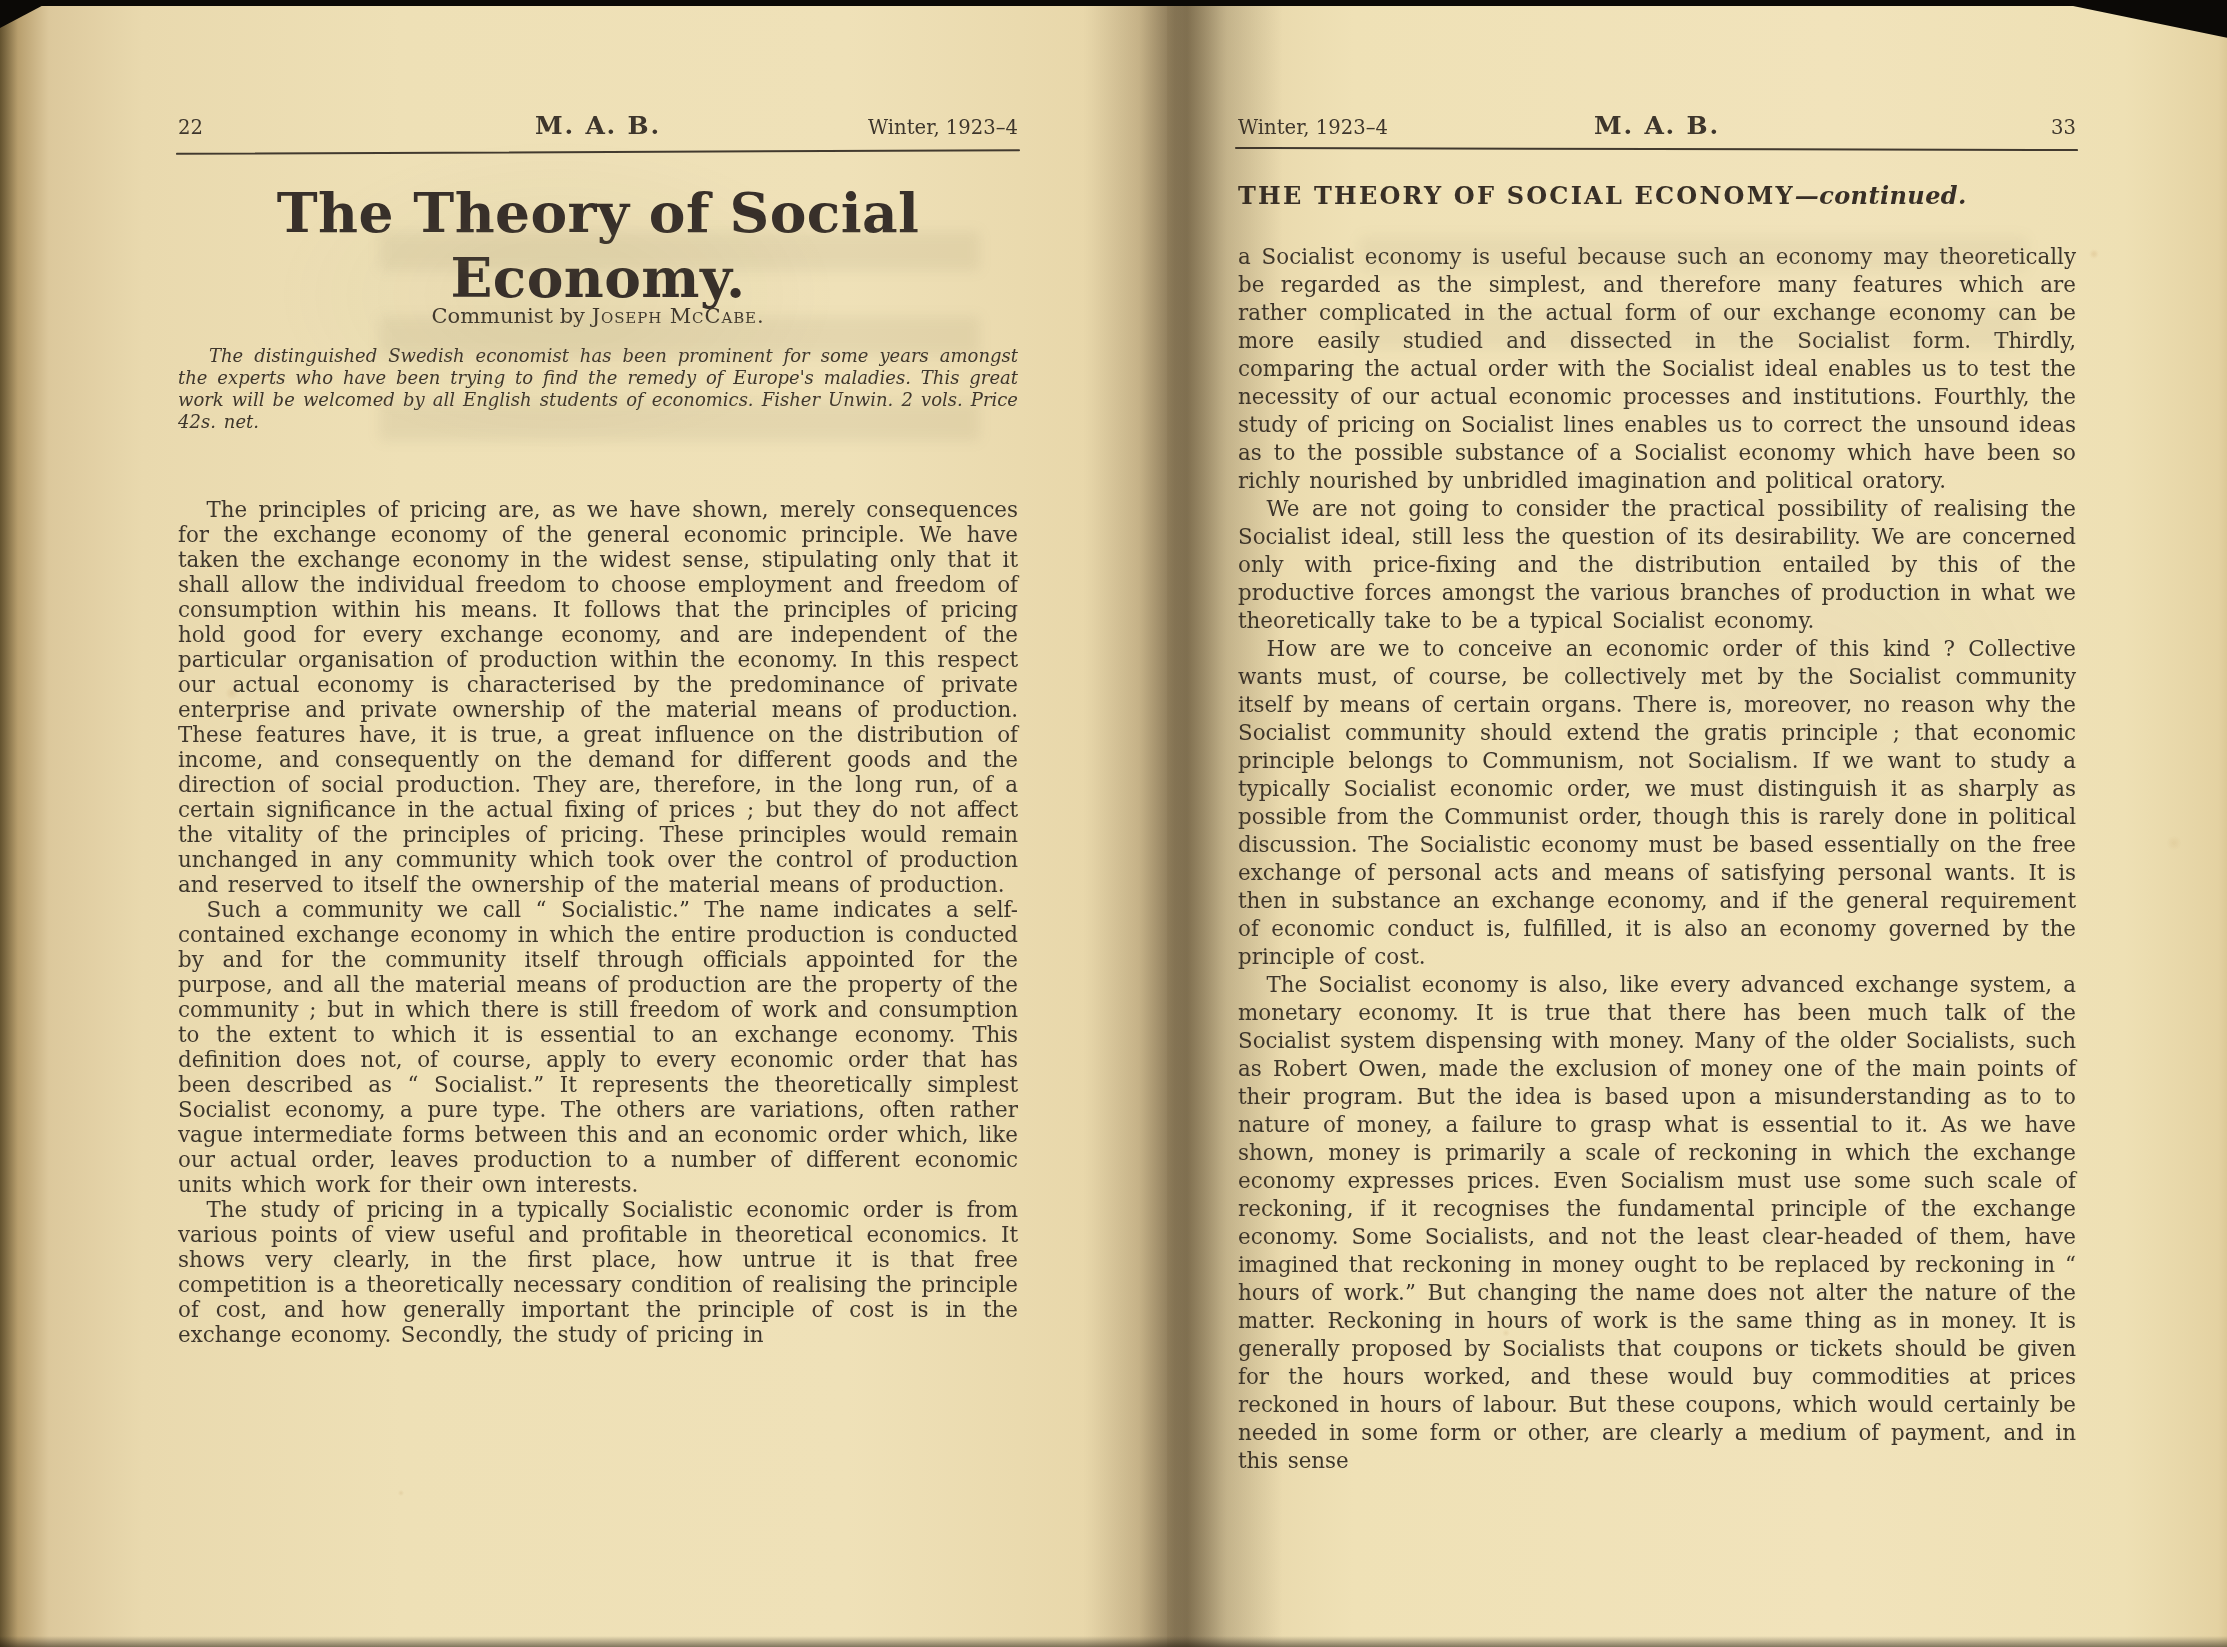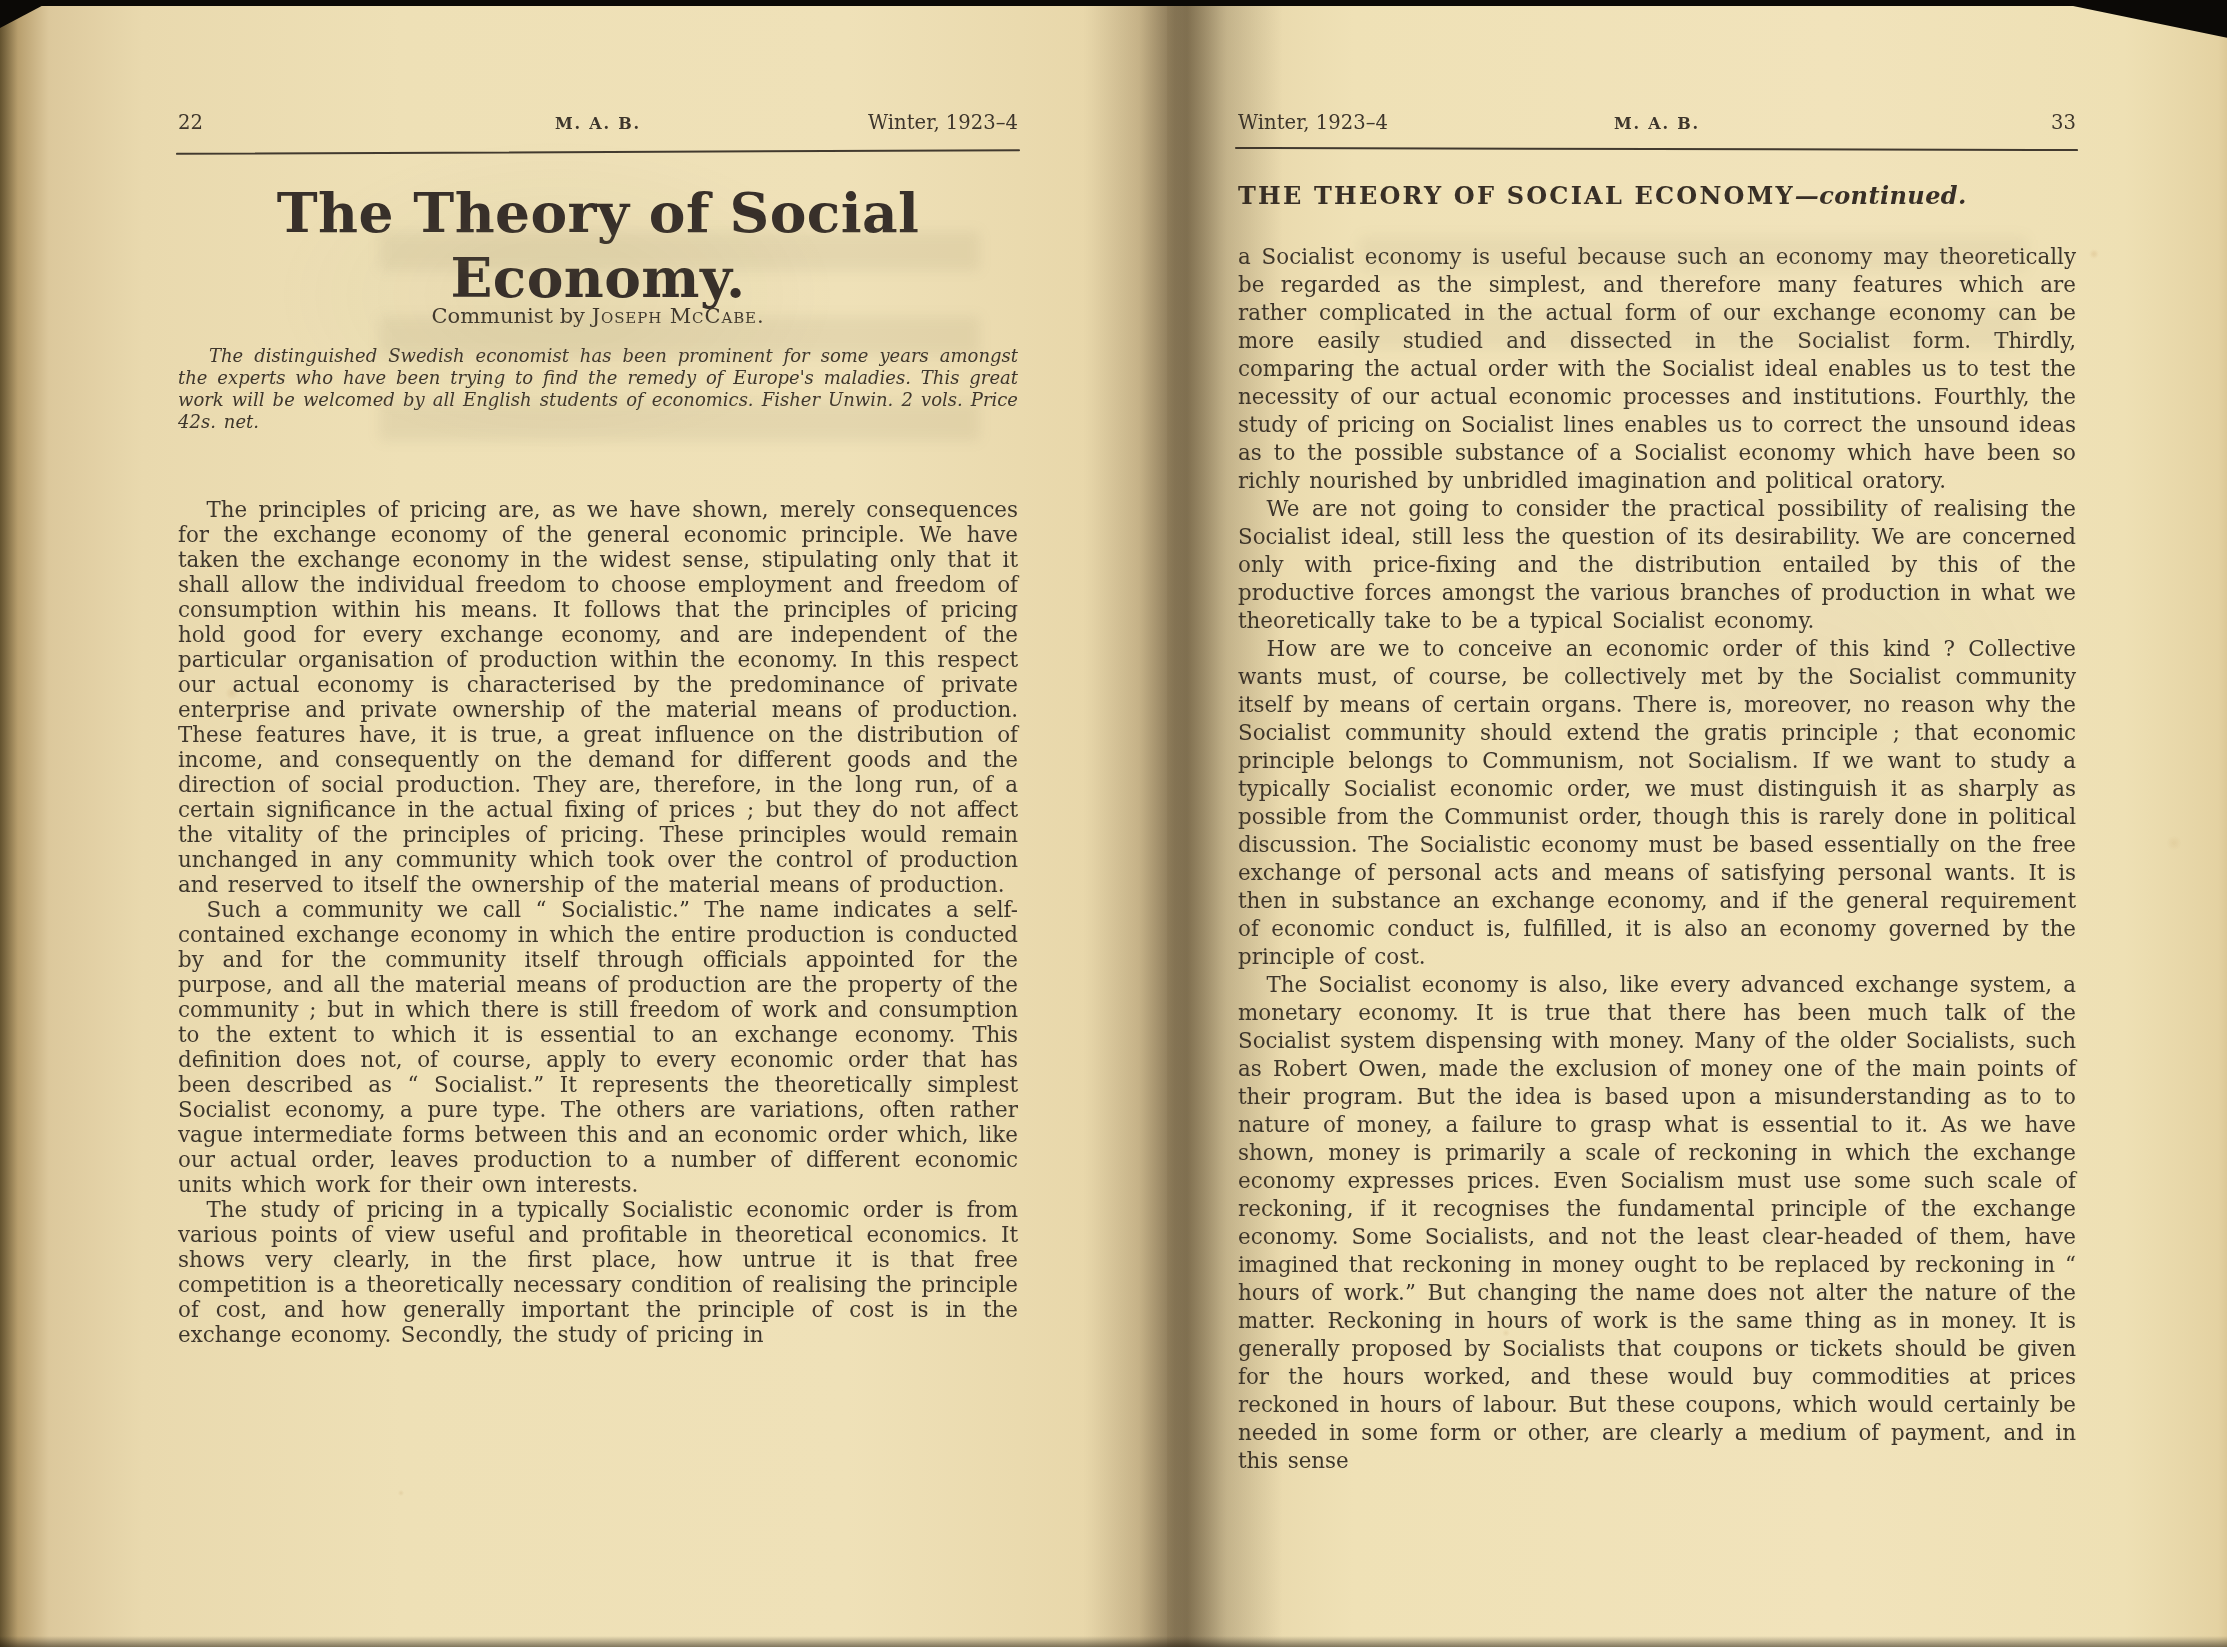--- a/index.html
+++ b/index.html
@@ -37,21 +37,21 @@
   .bottom-shade { position:absolute; left:0; right:0; bottom:0; height:11.6px; z-index:5;
     background:linear-gradient(0deg, rgba(20,14,6,0.55), rgba(20,14,6,0)); }
 
   
   .col { position:absolute; color:#3e362c; }
   .col-left  { left:178px;  width:840px; }
   .col-right { left:1238px; width:838px; }
 
   .running-head { top:111px; display:flex; align-items:baseline; font-size:19.6px; }
   .running-head .rh-left   { flex:1; text-align:left; }
-  .running-head .rh-center { flex:1; text-align:center; font-weight:bold; font-size:16px; letter-spacing:1.8px; }
+  .running-head .rh-center { flex:1; text-align:center; font-weight:bold; font-size:25px; letter-spacing:1.8px; }
   .running-head .rh-right  { flex:1; text-align:right; }
 
   .head-rule { position:absolute; height:1.8px; background:#423a2f; border-radius:0.9px; z-index:2; }
   .rule-left  { left:176px;  top:151px; width:844px; transform:rotate(-0.25deg); }
   .rule-right { left:1235px; top:148px; width:843px; transform:rotate(0.15deg); }
 
   .article-title { top:180px; text-align:center; font-size:55px; font-weight:bold; letter-spacing:0.4px; color:#38302а; color:#38302a; }
   .byline        { top:262px; text-align:center; font-size:21px; font-variant:small-caps; letter-spacing:0.9px; }
   .translator    { top:304px; text-align:center; font-size:21px; }
   .translator .sc{ font-variant:small-caps; letter-spacing:0.9px; }

